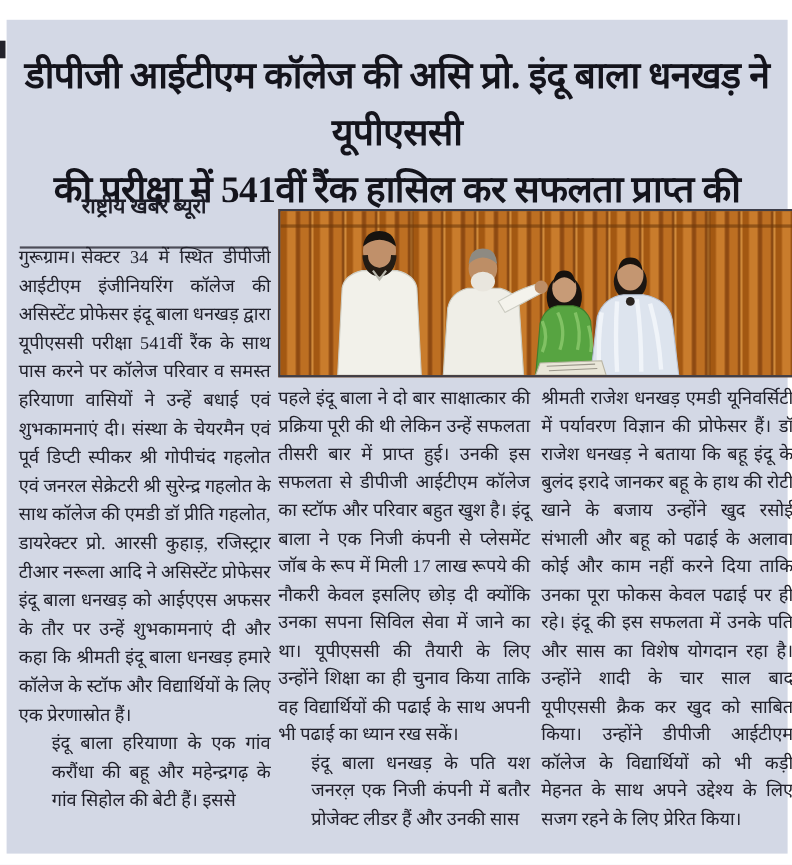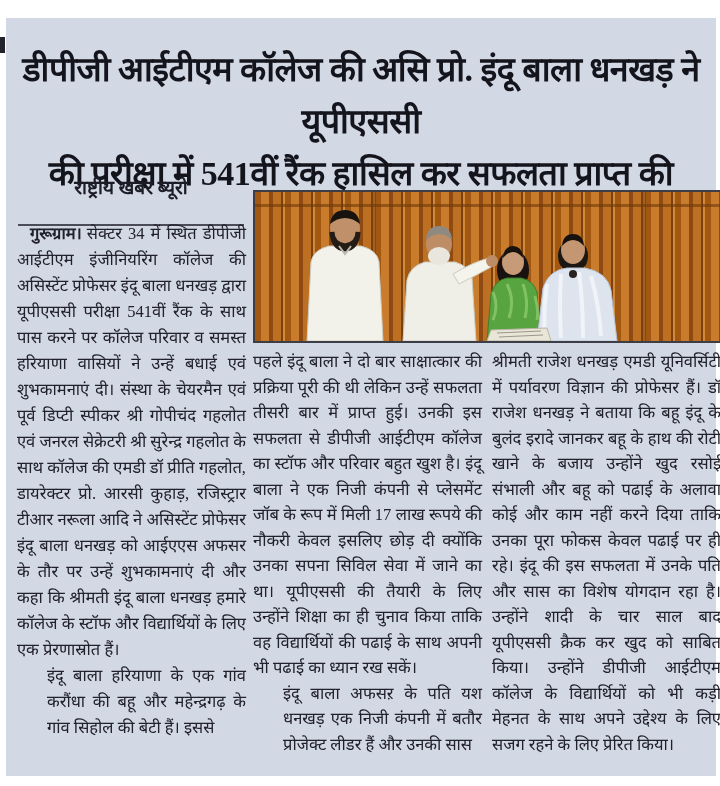--- a/index.html
+++ b/index.html
@@ -30,21 +30,21 @@
   .col{
     position:absolute;width:229px;color:#21212b;
     font-size:16.5px;line-height:26px;
     text-align:justify;
   }
   .col p{margin:0 0 0 0;text-align:justify;}
   .col p + p{margin-top:0;margin-left:30px;}
   .col-1{left:11px;top:203px;height:572px;line-height:26px;}
   .col-2{left:247px;top:331px;height:444px;line-height:25.5px;}
   .col-3{left:486px;top:331px;height:444px;line-height:25.5px;}
-  .dateline{font-weight:700;padding-right:5px;margin-left:13px;}
+  .dateline{font-weight:400;padding-right:5px;}
 </style>
 </head>
 <body>
 
 <div class="canvas">
   <div class="article">
 
     <h1 class="headline">
       <span>डीपीजी आईटीएम कॉलेज की असि प्रो. इंदू बाला धनखड़ ने यूपीएससी</span><br>
       <span>की परीक्षा में 541वीं रैंक हासिल कर सफलता प्राप्त की</span>
@@ -116,21 +116,21 @@
       </svg>
     </div>
 
     <div class="col col-1">
       <p><b class="dateline">गुरूग्राम।</b><span>सेक्टर 34 में स्थित डीपीजी आईटीएम इंजीनियरिंग कॉलेज की असिस्टेंट प्रोफेसर इंदू बाला धनखड़ द्वारा यूपीएससी परीक्षा 541वीं रैंक के साथ पास करने पर कॉलेज परिवार व समस्त हरियाणा वासियों ने उन्हें बधाई एवं शुभकामनाएं दी। संस्था के चेयरमैन एवं पूर्व डिप्टी स्पीकर श्री गोपीचंद गहलोत एवं जनरल सेक्रेटरी श्री सुरेन्द्र गहलोत के साथ कॉलेज की एमडी डॉ प्रीति गहलोत, डायरेक्टर प्रो. आरसी कुहाड़, रजिस्ट्रार टीआर नरूला आदि ने असिस्टेंट प्रोफेसर इंदू बाला धनखड़ को आईएएस अफसर के तौर पर उन्हें शुभकामनाएं दी और कहा कि श्रीमती इंदू बाला धनखड़ हमारे कॉलेज के स्टॉफ और विद्यार्थियों के लिए एक प्रेरणास्रोत हैं।</span></p>
       <p>इंदू बाला हरियाणा के एक गांव करौंधा की बहू और महेन्द्रगढ़ के गांव सिहोल की बेटी हैं। इससे</p>
     </div>
 
     <div class="col col-2">
       <p>पहले इंदू बाला ने दो बार साक्षात्कार की प्रक्रिया पूरी की थी लेकिन उन्हें सफलता तीसरी बार में प्राप्त हुई। उनकी इस सफलता से डीपीजी आईटीएम कॉलेज का स्टॉफ और परिवार बहुत खुश है। इंदू बाला ने एक निजी कंपनी से प्लेसमेंट जॉब के रूप में मिली 17 लाख रूपये की नौकरी केवल इसलिए छोड़ दी क्योंकि उनका सपना सिविल सेवा में जाने का था। यूपीएससी की तैयारी के लिए उन्होंने शिक्षा का ही चुनाव किया ताकि वह विद्यार्थियों की पढाई के साथ अपनी भी पढाई का ध्यान रख सकें।</p>
-      <p>इंदू बाला अफसऱ के पति यश धनखड़ एक निजी कंपनी में बतौर प्रोजेक्ट लीडर हैं और उनकी सास</p>
+      <p>इंदू बाला धनखड़ के पति यश जनरल़ एक निजी कंपनी में बतौर प्रोजेक्ट लीडर हैं और उनकी सास</p>
     </div>
 
     <div class="col col-3">
       <p>श्रीमती राजेश धनखड़ एमडी यूनिवर्सिटी में पर्यावरण विज्ञान की प्रोफेसर हैं। डॉ राजेश धनखड़ ने बताया कि बहू इंदू के बुलंद इरादे जानकर बहू के हाथ की रोटी खाने के बजाय उन्होंने खुद रसोई संभाली और बहू को पढाई के अलावा कोई और काम नहीं करने दिया ताकि उनका पूरा फोकस केवल पढाई पर ही रहे। इंदू की इस सफलता में उनके पति और सास का विशेष योगदान रहा है। उन्होंने शादी के चार साल बाद यूपीएससी क्रैक कर खुद को साबित किया। उन्होंने डीपीजी आईटीएम कॉलेज के विद्यार्थियों को भी कड़ी मेहनत के साथ अपने उद्देश्य के लिए सजग रहने के लिए प्रेरित किया।</p>
     </div>
 
   </div>
   <div class="scan-mark"></div>
 </div>
 

